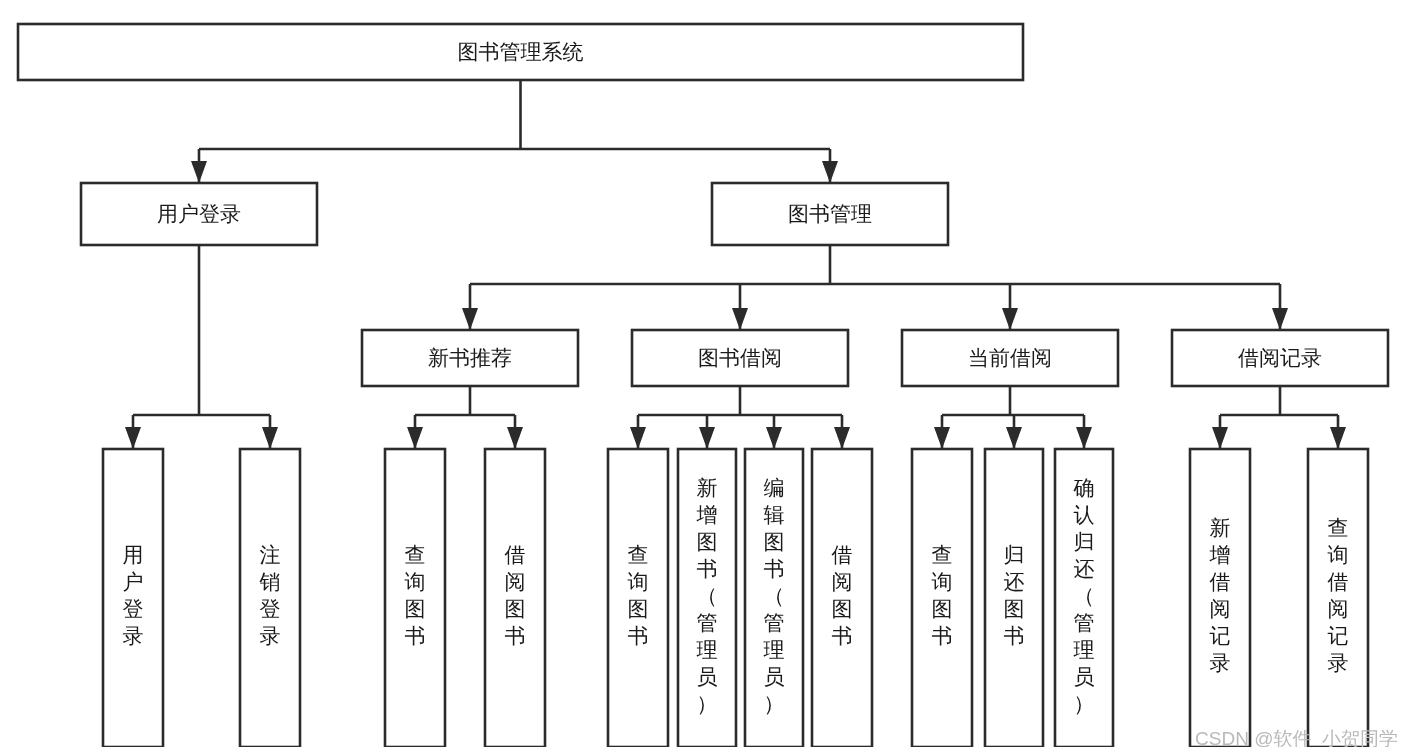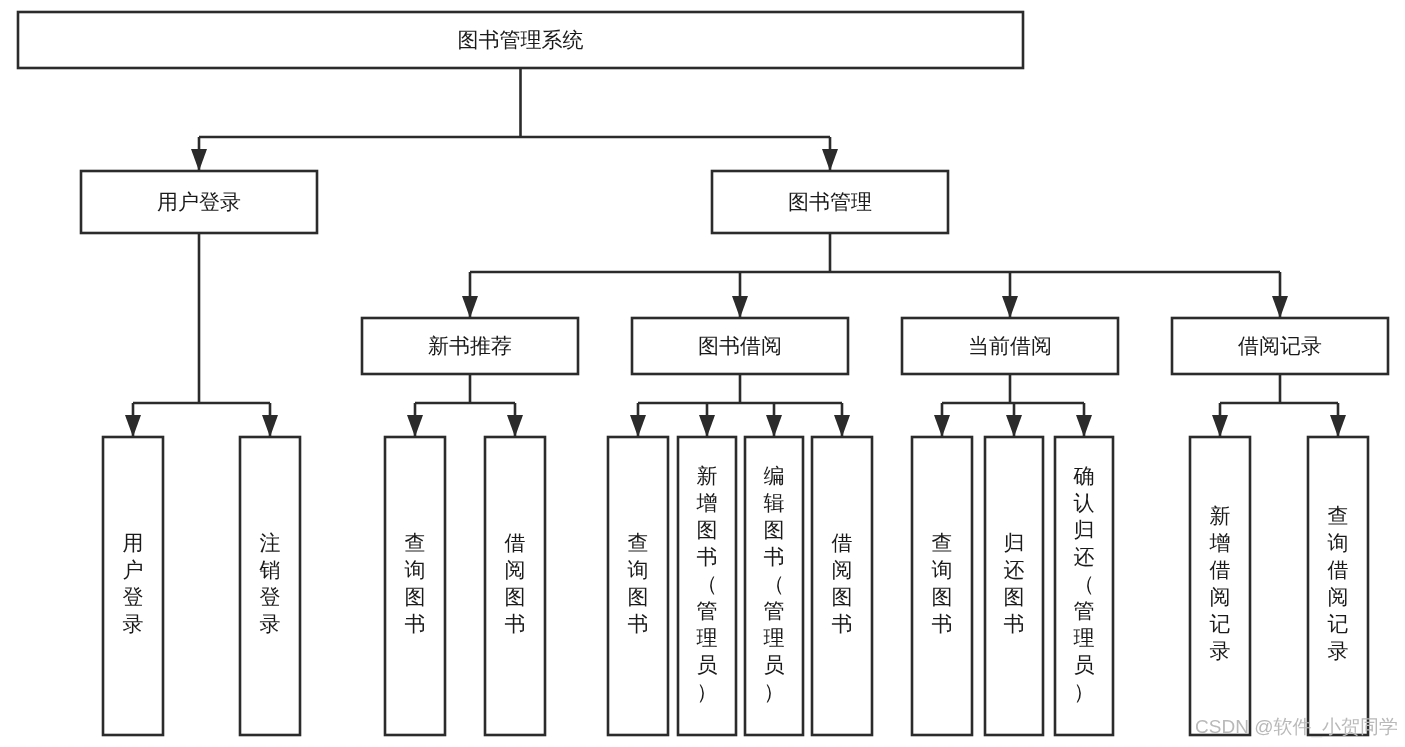--- a/index.html
+++ b/index.html
@@ -10,21 +10,21 @@
   body {
     width: 1405px;
     height: 747px;
     font-family: "Liberation Sans", "DejaVu Sans", sans-serif;
     overflow: hidden;
     position: relative;
   }
   #diagram-root {
     position: absolute;
     left: 0;
-    top: 0;
+    top: 12px;
     width: 1405px;
     height: 556px;
   }
   .node-box {
     fill: #ffffff;
     stroke: #2b2b2b;
     stroke-width: 2.6;
   }
   .connector {
     stroke: #2b2b2b;

